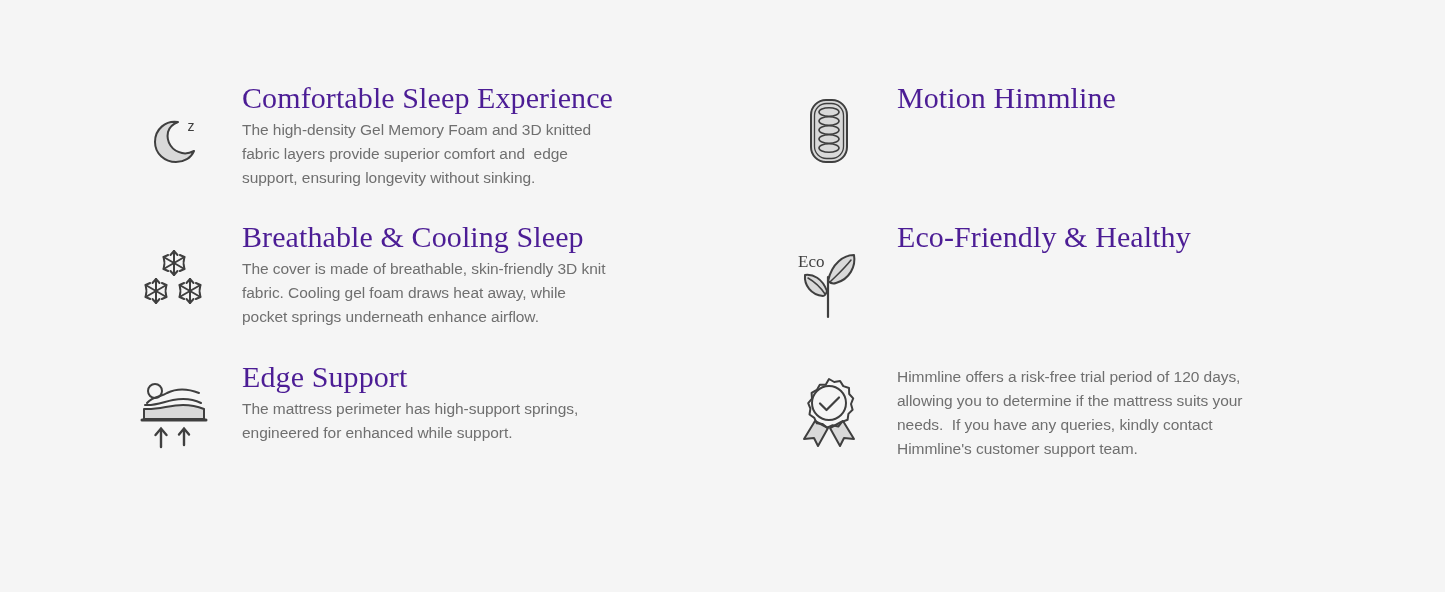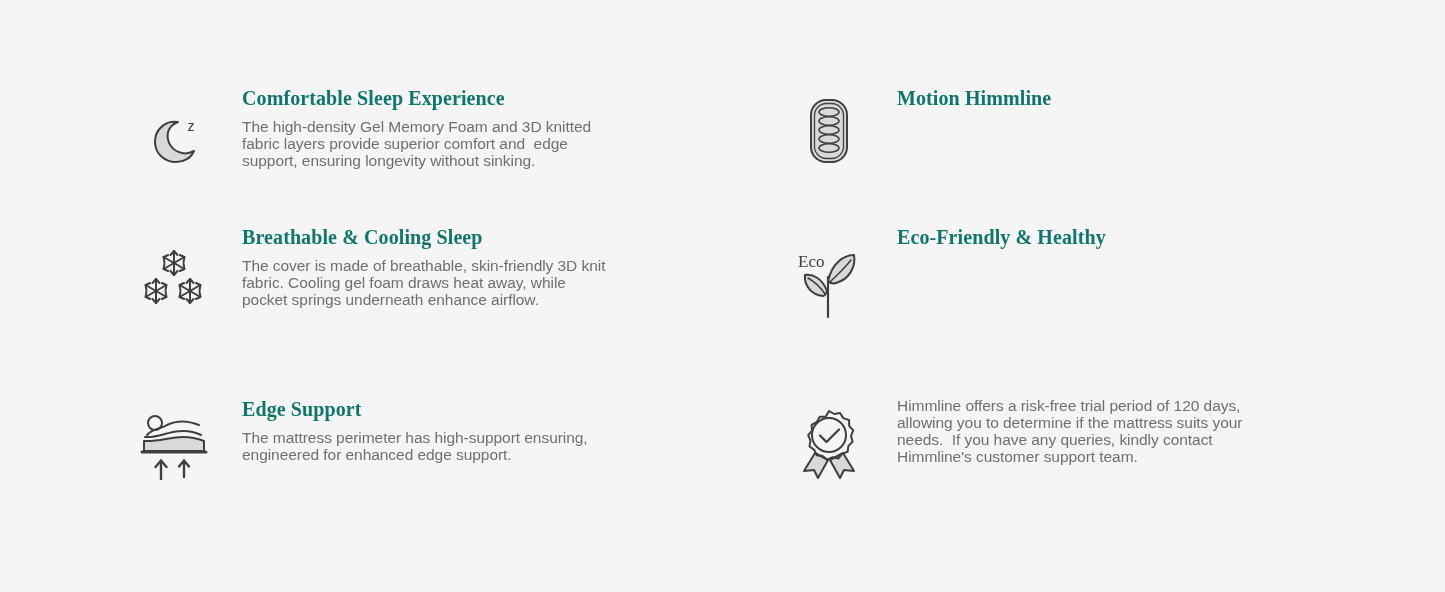--- a/index.html
+++ b/index.html
@@ -28,21 +28,21 @@
     display: flex;
     align-items: flex-start;
   }
 
   
   .col-left  { left: 138px; }
   .col-right { left: 793px; }
 
   .row-1 { top: 86px; }
   .row-2 { top: 225px; }
-  .row-3 { top: 397px; }
+  .row-3 { top: 365px; }
 
   .feature-icon {
     width: 72px;
     height: 78px;
     flex: 0 0 72px;
     display: flex;
     align-items: flex-start;
     justify-content: center;
     margin-right: 32px;
   }
@@ -55,33 +55,33 @@
   .icon-pad-eco    { padding-top: 22px; }
   .icon-pad-badge  { padding-top: 12px; }
 
   .feature-text {
     width: 372px;
   }
 
   .feature-title {
     margin: 0 0 8px 0;
     font-family: "Liberation Serif", "DejaVu Serif", serif;
-    font-weight: bold;
-    font-size: 20px;
+    font-weight: normal;
+    font-size: 30px;
     line-height: 24px;
-    color: #0f766e;
+    color: #4c1d95;
     letter-spacing: 0.1px;
     white-space: nowrap;
   }
 
   .feature-desc {
     margin: 0;
     font-family: "Liberation Sans", sans-serif;
     font-size: 15.5px;
-    line-height: 17px;
+    line-height: 24px;
     color: #6f6f6f;
     white-space: pre-wrap;
     letter-spacing: -0.05px;
   }
 
   
   .col-right .feature-title { margin-bottom: 9px; }
 </style>
 </head>
 <body>
@@ -156,21 +156,21 @@
         <g stroke="#3f3f3f" stroke-width="2.4" stroke-linecap="round" fill="none">
           <line x1="22" y1="68" x2="22" y2="50"></line>
           <path d="M16.5 56 L22 49.5 L27.5 56"></path>
           <line x1="45" y1="66" x2="45" y2="50"></line>
           <path d="M40 55.5 L45 49.5 L50 55.5"></path>
         </g>
       </svg>
     </div>
     <div class="feature-text">
       <h3 class="feature-title">Edge Support</h3>
-      <p class="feature-desc">The mattress perimeter has high-support ensuring, engineered for enhanced edge support.</p>
+      <p class="feature-desc">The mattress perimeter has high-support springs, engineered for enhanced while support.</p>
     </div>
   </div>
 
   <div class="feature col-right row-1">
     <div class="feature-icon icon-pad-spring">
       <svg width="56" height="72" viewBox="0 0 56 72" aria-hidden="true">
         <rect x="10" y="4" width="36" height="62" rx="15" ry="15" fill="#d9d9d9" stroke="#3f3f3f" stroke-width="2"></rect>
         <rect x="13.5" y="7.5" width="29" height="55" rx="12" ry="12" fill="none" stroke="#3f3f3f" stroke-width="1.3"></rect>
         <g fill="none" stroke="#3f3f3f" stroke-width="1.6">
           <ellipse cx="28" cy="16" rx="10" ry="4.3"></ellipse>

